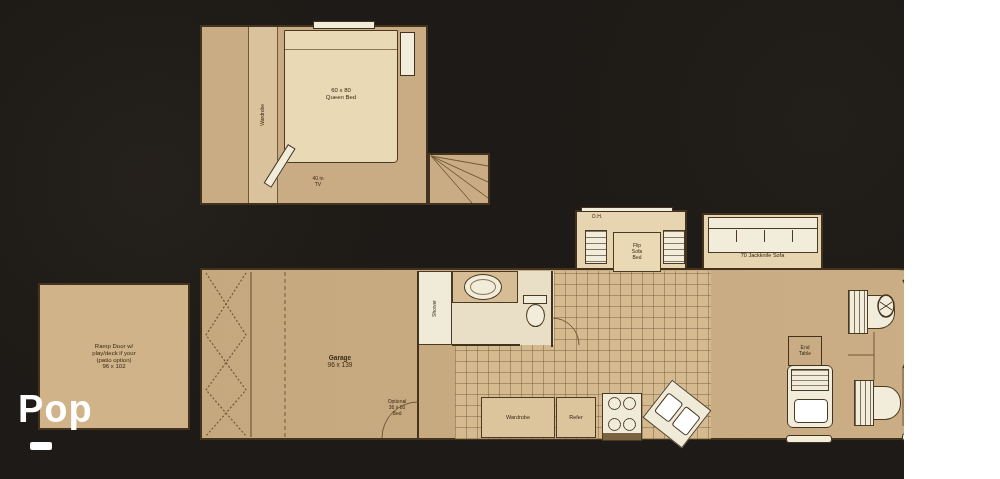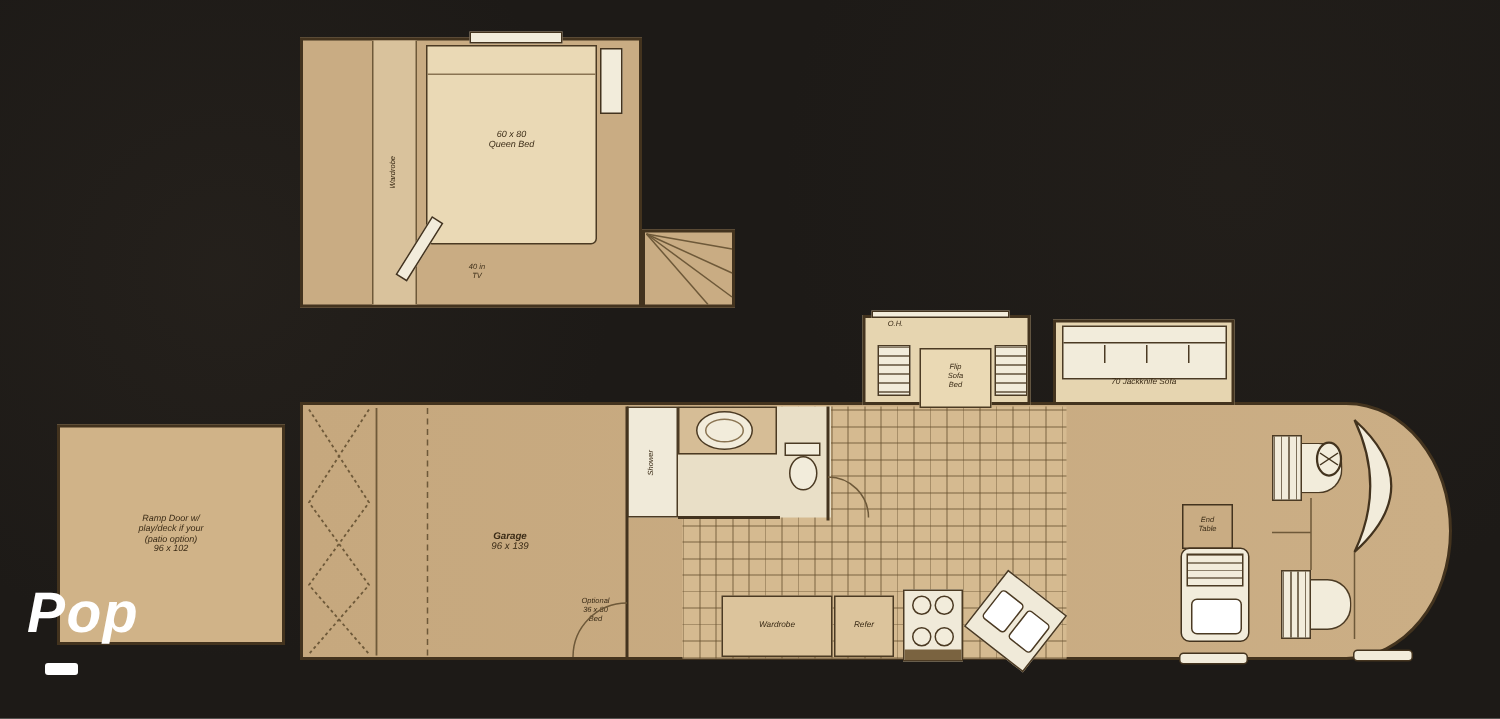--- a/index.html
+++ b/index.html
@@ -1,23 +1,22 @@
 <!DOCTYPE html>
 <html><head>
 <meta charset="utf-8">
 <style>
   html,body{margin:0;padding:0;}
   #stage{
-    position:relative;width:1000px;height:479px;overflow:hidden;
+    position:relative;width:904px;height:479px;overflow:hidden;
     background:
       radial-gradient(circle at 150px 180px, rgba(70,60,48,.18), transparent 260px),
       radial-gradient(circle at 820px 120px, rgba(70,60,48,.12), transparent 300px),
       #1d1a17;
     font-family:"Liberation Sans", sans-serif;
-    font-style:italic;
   }
   .abs{position:absolute;box-sizing:border-box;}
   .lbl{color:#3a2b16;text-align:center;line-height:1.15;font-family:"Liberation Sans",sans-serif;}
   .vtext{writing-mode:vertical-rl;transform:rotate(180deg);}
   
   .wm-title{left:18px;top:388px;color:#fff;font-size:38px;font-weight:800;letter-spacing:1px;z-index:30;}
   .wm-dash{left:30px;top:442px;width:22px;height:8px;background:#fff;border-radius:2px;z-index:30;}
   
   .u-room{left:200px;top:25px;width:228px;height:180px;background:#c9ac83;border:2px solid #43331e;}
   .u-strip{left:248px;top:27px;width:30px;height:176px;background:#d9c29c;border-left:1px solid #6e5939;border-right:1px solid #6e5939;display:flex;align-items:center;justify-content:center;}

